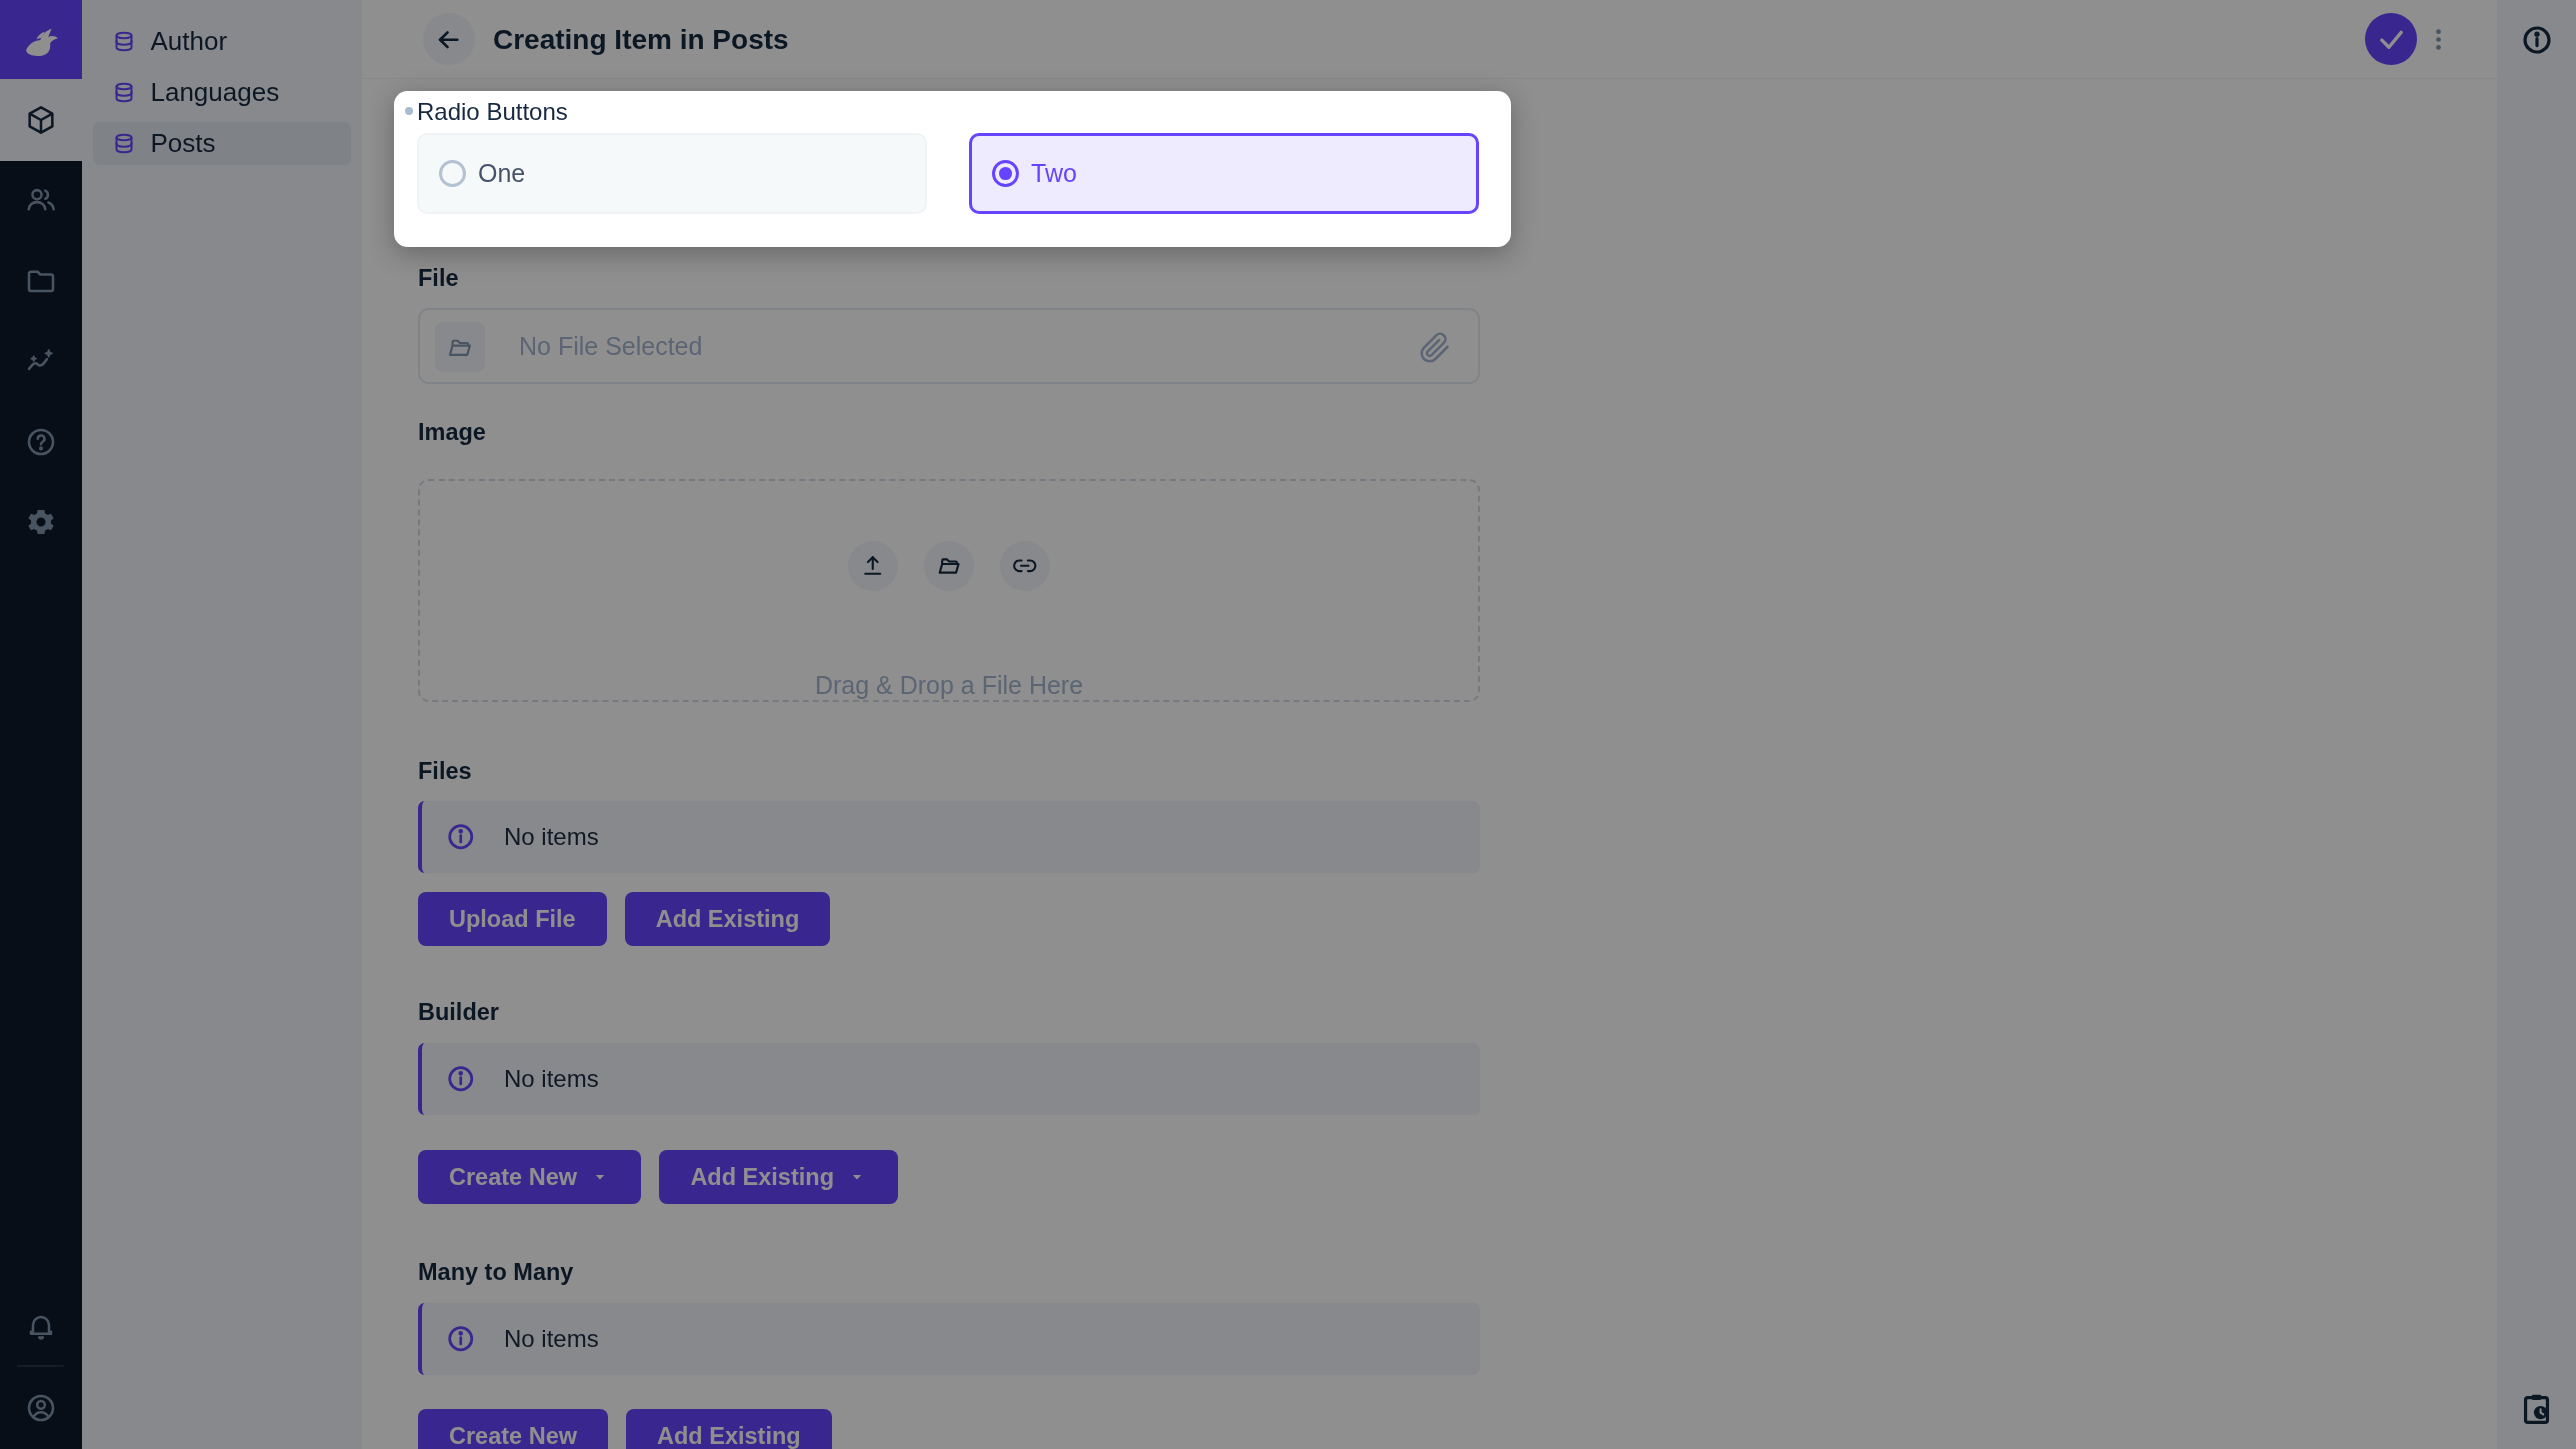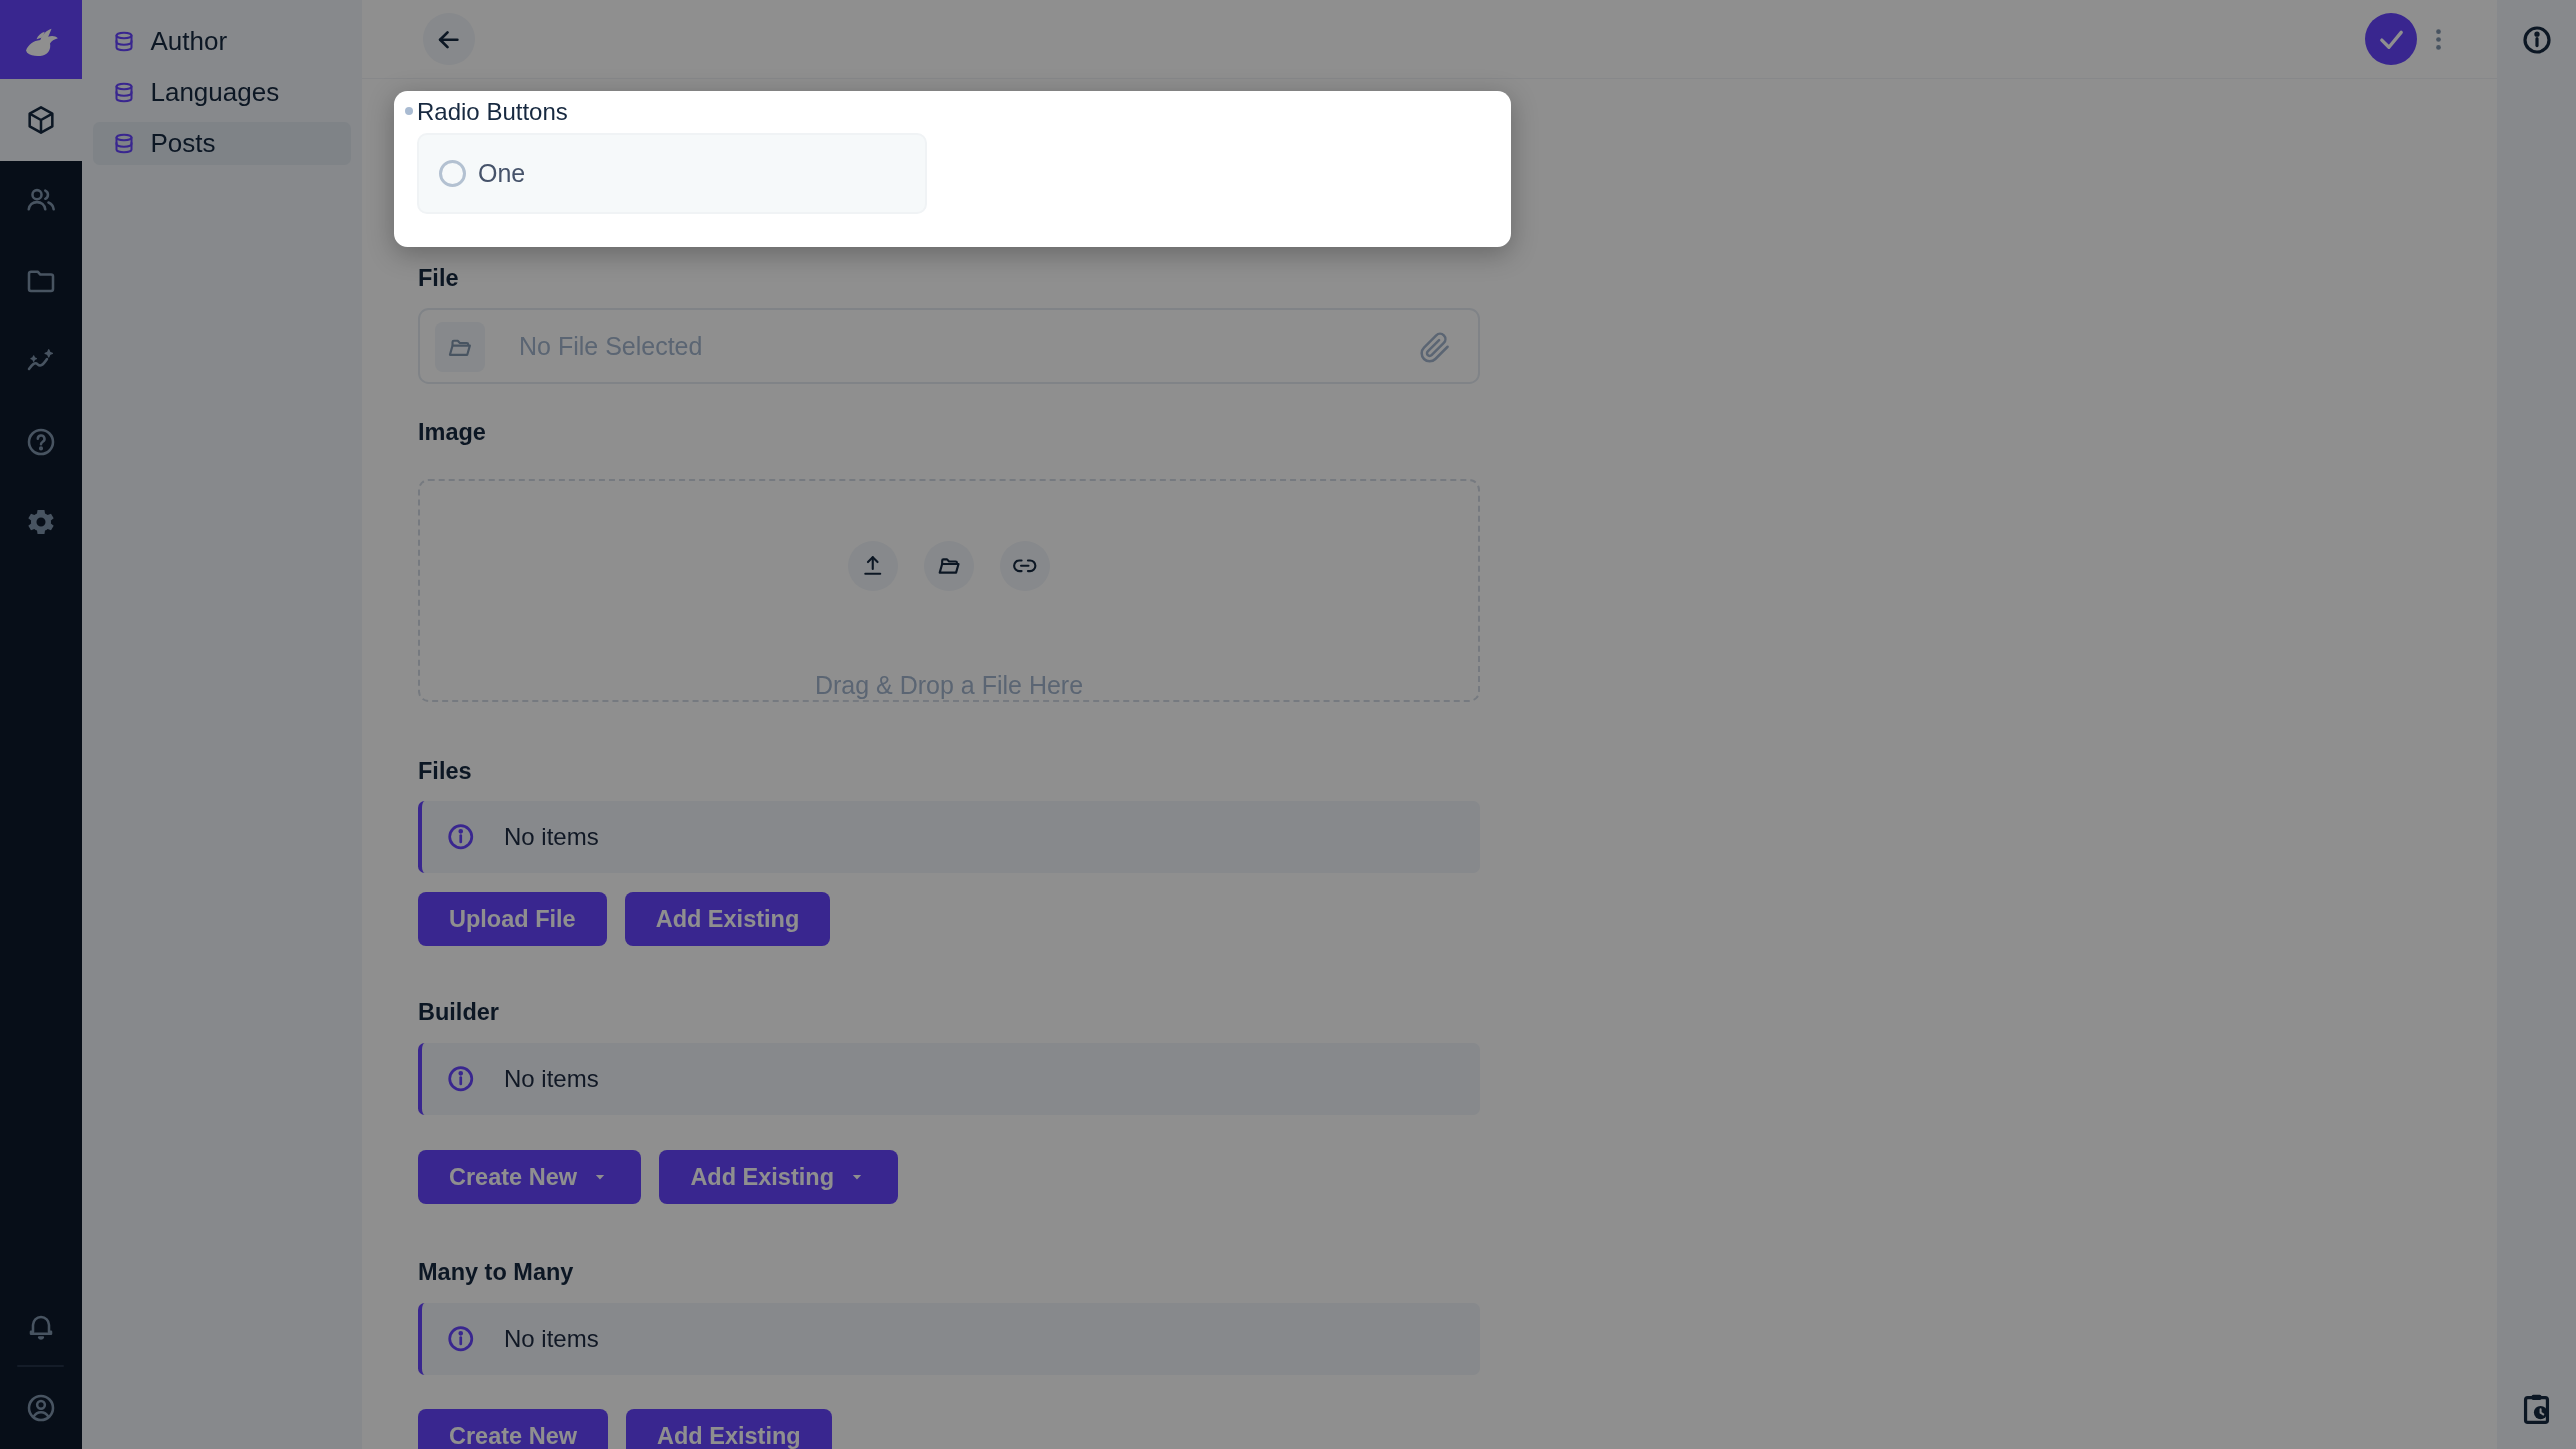--- a/index.html
+++ b/index.html
@@ -204,20 +204,21 @@
 
 <div class="header">
   <div class="back-btn">
     <span class="icon">
       <svg viewBox="0 0 24 24" fill="none" stroke="currentColor" stroke-width="2.2" stroke-linecap="round" stroke-linejoin="round">
           <path d="M19 12H5"></path>
           <path d="M11 18l-6-6 6-6"></path>
         </svg>
     </span>
   </div>
+  <div class="page-title">Creating Item in Posts</div>
   <div class="save-btn">
     <span class="icon">
       <svg viewBox="0 0 24 24" fill="none" stroke="currentColor" stroke-width="2.6" stroke-linecap="round" stroke-linejoin="round">
           <path d="M4.5 12.5l5.5 5.5L19.5 6.5"></path>
         </svg>
     </span>
   </div>
   <div class="more-btn">
     <span class="icon">
       <svg viewBox="0 0 24 24" fill="currentColor">
@@ -378,15 +379,19 @@
 <div class="overlay"></div>
 
 <div class="dialog-card">
   <div class="dialog-dot"></div>
   <div class="dialog-label">Radio Buttons</div>
   <div class="radio-row">
     <div class="radio-option unselected">
       <span class="radio-circle"></span>
       <span class="radio-label">One</span>
     </div>
+    <div class="radio-option selected">
+      <span class="radio-circle checked"></span>
+      <span class="radio-label">Two</span>
+    </div>
   </div>
 </div>
 
 
 </body></html>

